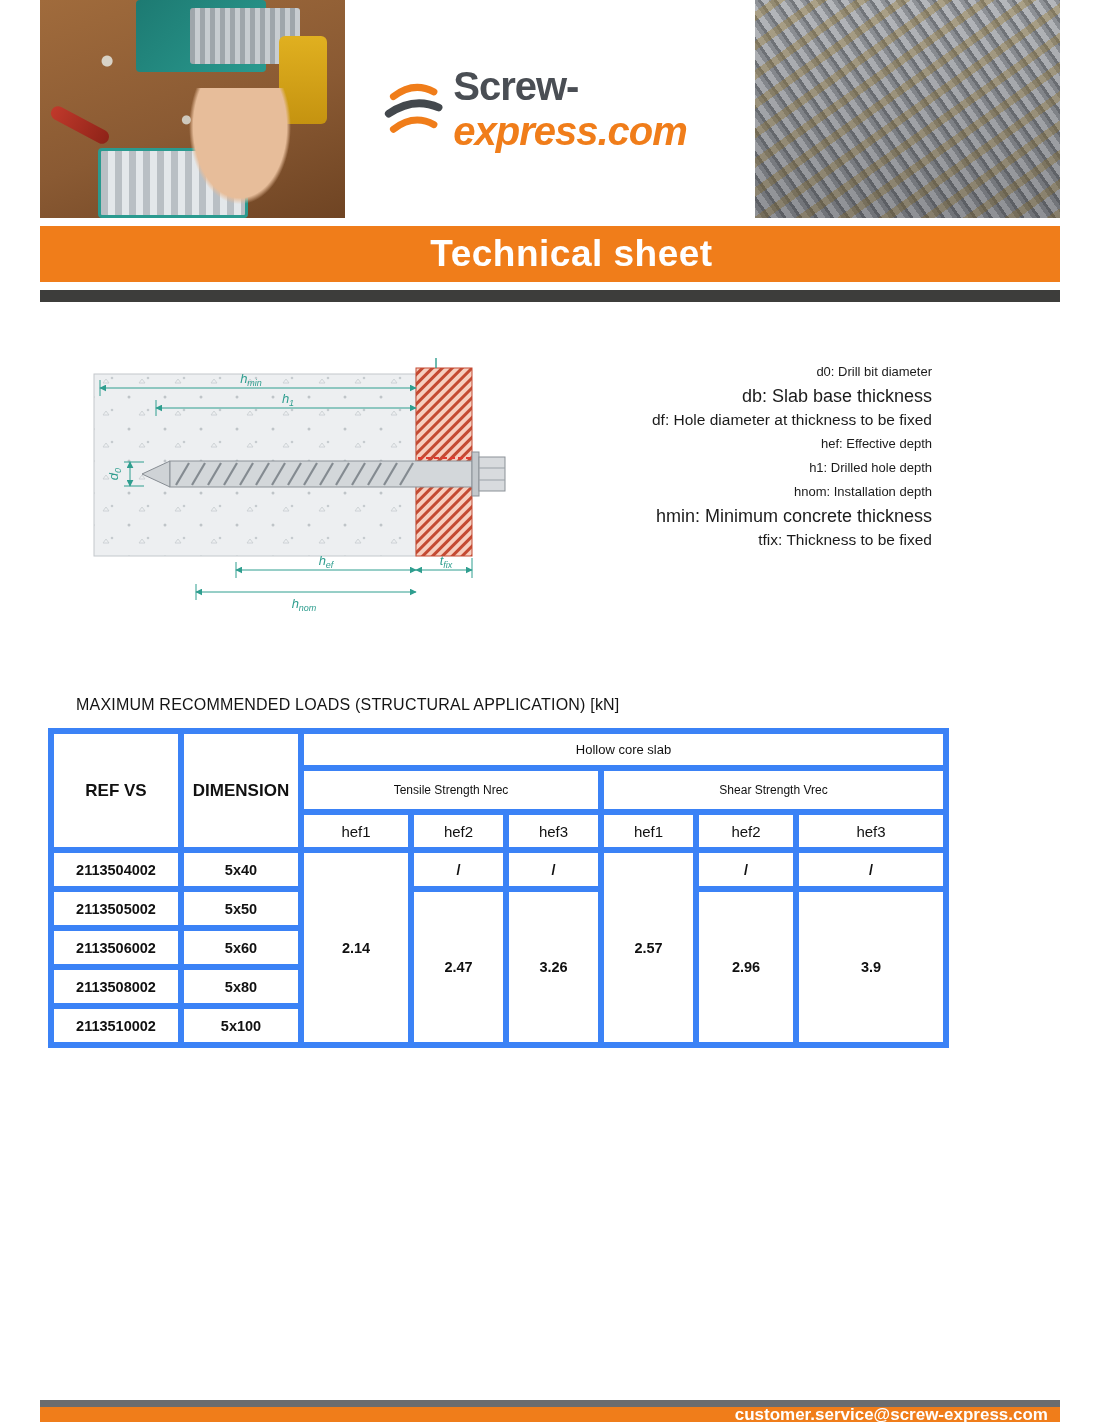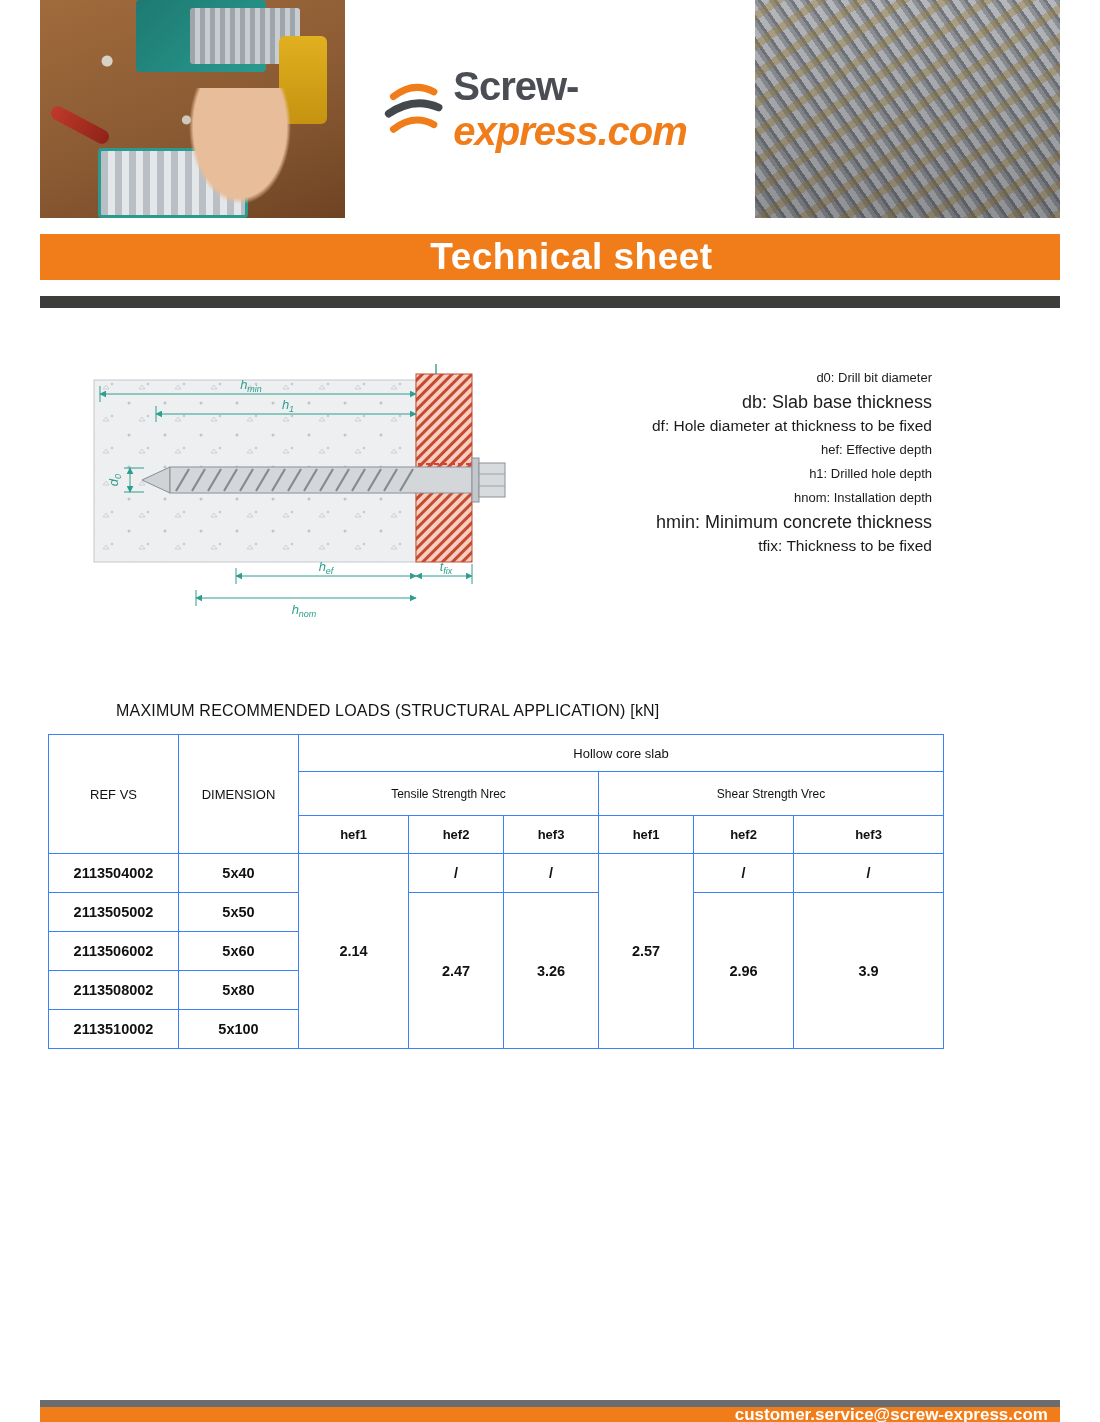--- a/index.html
+++ b/index.html
@@ -30,46 +30,46 @@
       repeating-linear-gradient(55deg, #cdd0d4 0 6px, #9fa3a8 6px 10px, #7e8287 10px 13px);
   }
   .pr-shade { position:absolute; inset:0; background:linear-gradient(180deg, rgba(70,70,75,0.18), rgba(25,25,30,0.35)); }
   .header-center { flex:1; display:flex; align-items:center; justify-content:center; background:#fff;padding-left:36px; }
   .logo { display:flex; align-items:center; gap:10px; }
   .logo-text { font-size:40px; font-weight:700; letter-spacing:-1px; }
   .logo-p1 { color:#4a4e54; }
   .logo-p2 { color:#f07d1a; font-style:italic; }
 
   
-  .banner { margin:16px 40px; height:46px; background:#f07d1a; display:flex; align-items:center; justify-content:center;padding-left:43px; }
+  .banner { margin:8px 40px; height:56px; background:#f07d1a; display:flex; align-items:center; justify-content:center;padding-left:43px; }
   .banner-title { color:#fff; font-size:37px; font-weight:800; letter-spacing:0.5px; }
   .dark-strip { margin:0 40px; height:12px; background:#3d3d3b; }
 
   
   .main { margin:0 40px; padding:54px 128px 0 46px; display:flex; justify-content:space-between; align-items:flex-start; }
   .legend { text-align:right; color:#1b1b1b; padding-top:4px; }
   .legend div { line-height:24px; }
   .lg-sm { font-size:13px; }
   .lg-md { font-size:15.5px; }
   .lg-lg { font-size:18px; }
 
   .dim-text { fill:#2f9e8f; font-size:13px; font-style:italic; font-family:"Liberation Sans",sans-serif; }
   .dim-sub { font-size:9px; }
 
   
-  .tbl-title { margin:82px 0 0 116px; font-size:16px; font-weight:500; color:#141414; letter-spacing:0.2px; }
+  .tbl-title { margin:82px 0 0 76px; font-size:16px; font-weight:500; color:#141414; letter-spacing:0.2px; }
   table.loads { border-collapse:collapse; margin:14px 0 0 48px; table-layout:fixed; }
-  table.loads th, table.loads td { border:1px solid #3b82f6; text-align:center; vertical-align:middle; color:#111; }
+  table.loads th, table.loads td { border:6px solid #3b82f6; text-align:center; vertical-align:middle; color:#111; }
   .c-ref { width:130px; } .c-dim { width:120px; }
   .c-t1 { width:110px; } .c-t2 { width:95px; } .c-t3 { width:95px; }
   .c-s1 { width:95px; } .c-s2 { width:100px; } .c-s3 { width:150px; }
-  .hdr-main { font-size:13px; font-weight:400; }
+  .hdr-main { font-size:17px; font-weight:700; }
   .hdr-group { font-size:13px; font-weight:400; height:37px; }
   .hdr-sub { font-size:12px; font-weight:400; height:44px; }
-  .hdr-hef { font-size:13px; font-weight:700; height:38px; }
+  .hdr-hef { font-size:15px; font-weight:400; height:38px; }
   td.cell { font-size:14.5px; font-weight:700; height:39px; }
 
   
   .footer { position:absolute; left:0; right:0; bottom:0; }
   .footer-gray { margin:0 40px; height:7px; background:#6b6c6e; }
   .footer-orange { margin:0 40px; height:15px; background:#f07d1a; display:flex; align-items:center; justify-content:flex-end; padding-right:12px; }
   .footer-email { color:#fff; font-size:17px; font-weight:700; }
 </style>
 </head>
 <body>

